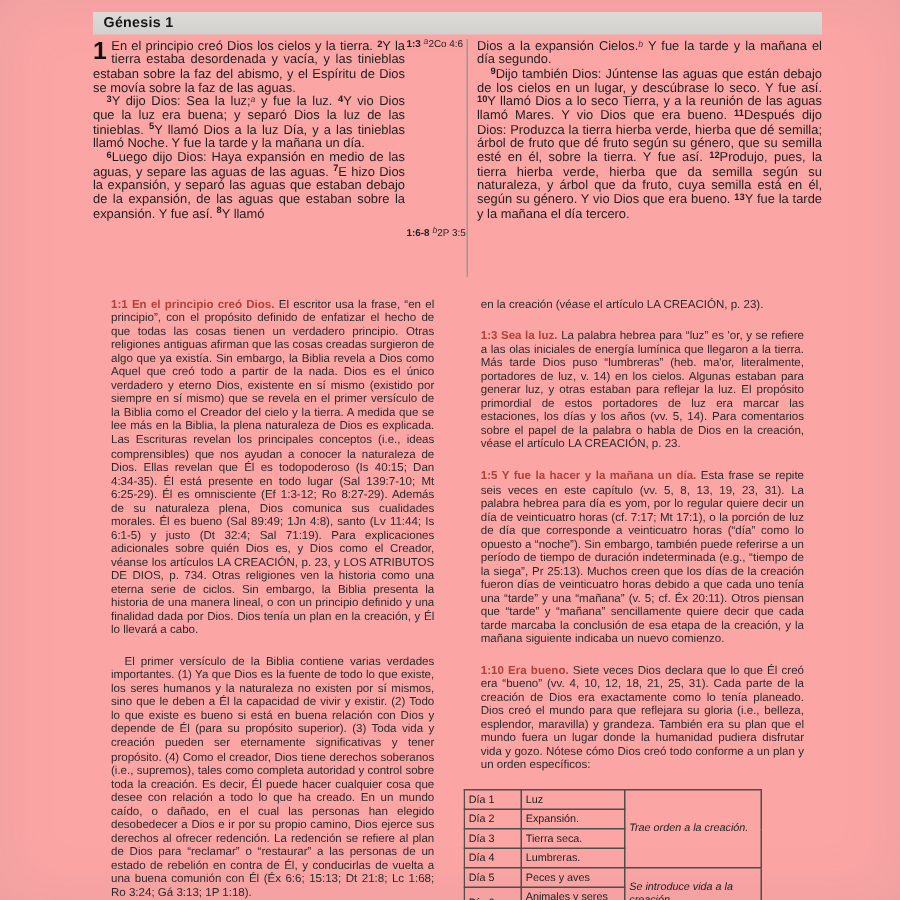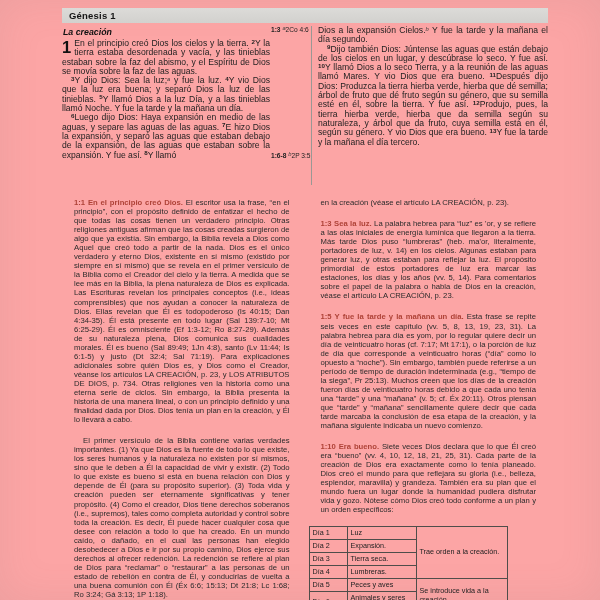--- a/index.html
+++ b/index.html
@@ -83,34 +83,33 @@
     border-collapse:collapse;margin-top:3px;
     font-size:7.2px;line-height:8.5px;color:#222;
     table-layout:fixed;width:186px;
   }
   .creation-table td{
     border:1px solid #4f4d4a;padding:1.5px 3px 2px;
     vertical-align:middle;text-align:left;
   }
   .creation-table .c1{width:31px;}
   .creation-table .c2{width:62px;}
-  .creation-table .c3{width:84px;}
+  .creation-table .c3{width:84px;font-style:italic;}
 </style>
 </head>
 <body>
 
 <div class="page">
 
   <div class="runhead">
     <span class="book">Génesis 1</span>
   </div>
 
   <div class="scripture">
     <div class="s-left">
-      <div class="pericope">La creación</div>
       <p class="bp"><span class="dropcap">1</span><span>En el principio creó Dios los cielos y la tierra. <sup class="vn">2</sup>Y la tierra estaba desordenada y vacía, y las tinieblas estaban sobre la faz del abismo, y el Espíritu de Dios se movía sobre la faz de las aguas.</span></p>
       <p class="bp ind"><sup class="vn">3</sup>Y dijo Dios: Sea la luz;<sup class="rl">a</sup> y fue la luz. <sup class="vn">4</sup>Y vio Dios que la luz era buena; y separó Dios la luz de las tinieblas. <sup class="vn">5</sup>Y llamó Dios a la luz Día, y a las tinieblas llamó Noche. Y fue la tarde y la mañana un día.</p>
       <p class="bp ind"><sup class="vn">6</sup>Luego dijo Dios: Haya expansión en medio de las aguas, y separe las aguas de las aguas. <sup class="vn">7</sup>E hizo Dios la expansión, y separó las aguas que estaban debajo de la expansión, de las aguas que estaban sobre la expansión. Y fue así. <sup class="vn">8</sup>Y llamó</p>
     </div>
 
     <div class="s-gutter">
       <div class="xref xref1"><span class="xv">1:3</span> <sup class="rl">a</sup><span>2Co 4:6</span></div>
       <div class="xref xref2"><span class="xv">1:6-8</span> <sup class="rl">b</sup><span>2P 3:5</span></div>
     </div>
 
@@ -126,21 +125,21 @@
         <span>El escritor usa la frase, “en el principio”, con el propósito definido de enfatizar el hecho de que todas las cosas tienen un verdadero principio. Otras religiones antiguas afirman que las cosas creadas surgieron de algo que ya existía. Sin embargo, la Biblia revela a Dios como Aquel que creó todo a partir de la nada. Dios es el único verdadero y eterno Dios, existente en sí mismo (existido por siempre en sí mismo) que se revela en el primer versículo de la Biblia como el Creador del cielo y la tierra. A medida que se lee más en la Biblia, la plena naturaleza de Dios es explicada. Las Escrituras revelan los principales conceptos (i.e., ideas comprensibles) que nos ayudan a conocer la naturaleza de Dios. Ellas revelan que Él es todopoderoso (Is 40:15; Dan 4:34-35). Él está presente en todo lugar (Sal 139:7-10; Mt 6:25-29). Él es omnisciente (Ef 1:3-12; Ro 8:27-29). Además de su naturaleza plena, Dios comunica sus cualidades morales. Él es bueno (Sal 89:49; 1Jn 4:8), santo (Lv 11:44; Is 6:1-5) y justo (Dt 32:4; Sal 71:19). Para explicaciones adicionales sobre quién Dios es, y Dios como el Creador, véanse los artículos LA CREACIÓN, p. 23, y LOS ATRIBUTOS DE DIOS, p. 734. Otras religiones ven la historia como una eterna serie de ciclos. Sin embargo, la Biblia presenta la historia de una manera lineal, o con un principio definido y una finalidad dada por Dios. Dios tenía un plan en la creación, y Él lo llevará a cabo.</span></p>
       <p class="note ind">El primer versículo de la Biblia contiene varias verdades importantes. (1) Ya que Dios es la fuente de todo lo que existe, los seres humanos y la naturaleza no existen por sí mismos, sino que le deben a Él la capacidad de vivir y existir. (2) Todo lo que existe es bueno si está en buena relación con Dios y depende de Él (para su propósito superior). (3) Toda vida y creación pueden ser eternamente significativas y tener propósito. (4) Como el creador, Dios tiene derechos soberanos (i.e., supremos), tales como completa autoridad y control sobre toda la creación. Es decir, Él puede hacer cualquier cosa que desee con relación a todo lo que ha creado. En un mundo caído, o dañado, en el cual las personas han elegido desobedecer a Dios e ir por su propio camino, Dios ejerce sus derechos al ofrecer redención. La redención se refiere al plan de Dios para “reclamar” o “restaurar” a las personas de un estado de rebelión en contra de Él, y conducirlas de vuelta a una buena comunión con Él (Éx 6:6; 15:13; Dt 21:8; Lc 1:68; Ro 3:24; Gá 3:13; 1P 1:18).</p>
       <p class="note"><b class="lead">1:2 La tierra estaba desordenada y vacía.</b>
         <span>Este versículo comienza a describir el proceso de la creación por parte de Dios, e introduce el papel del Espíritu Santo</span></p>
     </div>
 
     <div class="ccol">
       <p class="note">en la creación (véase el artículo LA CREACIÓN, p. 23).</p>
       <p class="note"><b class="lead">1:3 Sea la luz.</b>
         <span>La palabra hebrea para “luz” es 'or, y se refiere a las olas iniciales de energía lumínica que llegaron a la tierra. Más tarde Dios puso “lumbreras” (heb. ma'or, literalmente, portadores de luz, v. 14) en los cielos. Algunas estaban para generar luz, y otras estaban para reflejar la luz. El propósito primordial de estos portadores de luz era marcar las estaciones, los días y los años (vv. 5, 14). Para comentarios sobre el papel de la palabra o habla de Dios en la creación, véase el artículo LA CREACIÓN, p. 23.</span></p>
-      <p class="note"><b class="lead">1:5 Y fue la tarde y la mañana un día.</b>
+      <p class="note"><b class="lead">1:5 Y fue la hacer y la mañana un día.</b>
         <span>Esta frase se repite seis veces en este capítulo (vv. 5, 8, 13, 19, 23, 31). La palabra hebrea para día es yom, por lo regular quiere decir un día de veinticuatro horas (cf. 7:17; Mt 17:1), o la porción de luz de día que corresponde a veinticuatro horas (“día” como lo opuesto a “noche”). Sin embargo, también puede referirse a un período de tiempo de duración indeterminada (e.g., “tiempo de la siega”, Pr 25:13). Muchos creen que los días de la creación fueron días de veinticuatro horas debido a que cada uno tenía una “tarde” y una “mañana” (v. 5; cf. Éx 20:11). Otros piensan que “tarde” y “mañana” sencillamente quiere decir que cada tarde marcaba la conclusión de esa etapa de la creación, y la mañana siguiente indicaba un nuevo comienzo.</span></p>
       <p class="note"><b class="lead">1:10 Era bueno.</b>
         <span>Siete veces Dios declara que lo que Él creó era “bueno” (vv. 4, 10, 12, 18, 21, 25, 31). Cada parte de la creación de Dios era exactamente como lo tenía planeado. Dios creó el mundo para que reflejara su gloria (i.e., belleza, esplendor, maravilla) y grandeza. También era su plan que el mundo fuera un lugar donde la humanidad pudiera disfrutar vida y gozo. Nótese cómo Dios creó todo conforme a un plan y un orden específicos:</span></p>
 
       <table class="creation-table">
         <tbody>
             <tr>
           <td class="c1">Día 1</td>
           <td class="c2">Luz</td>
           <td class="c3" rowspan="4">Trae orden a la creación.</td>

